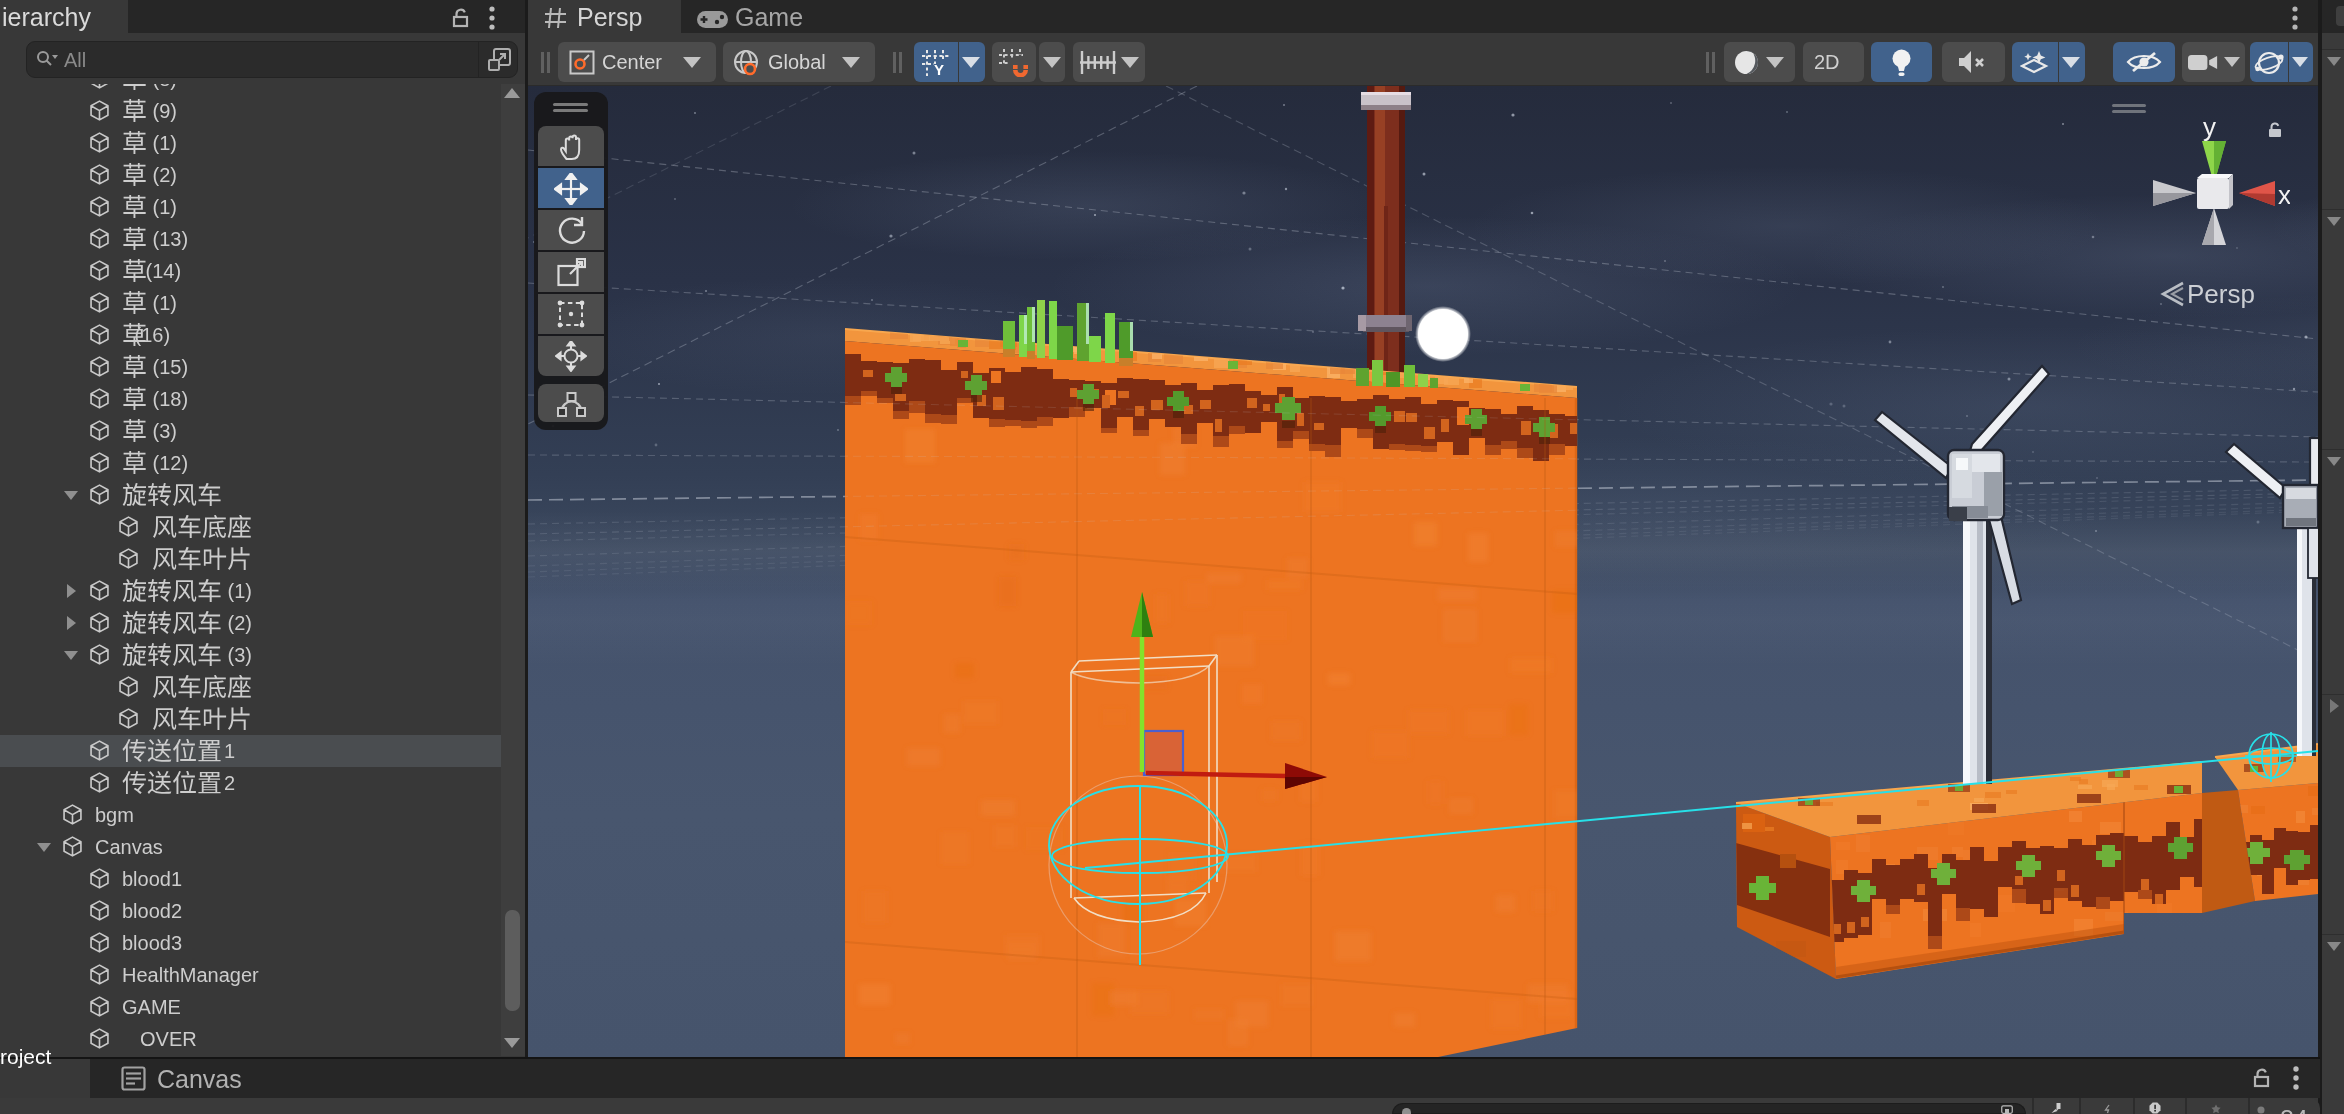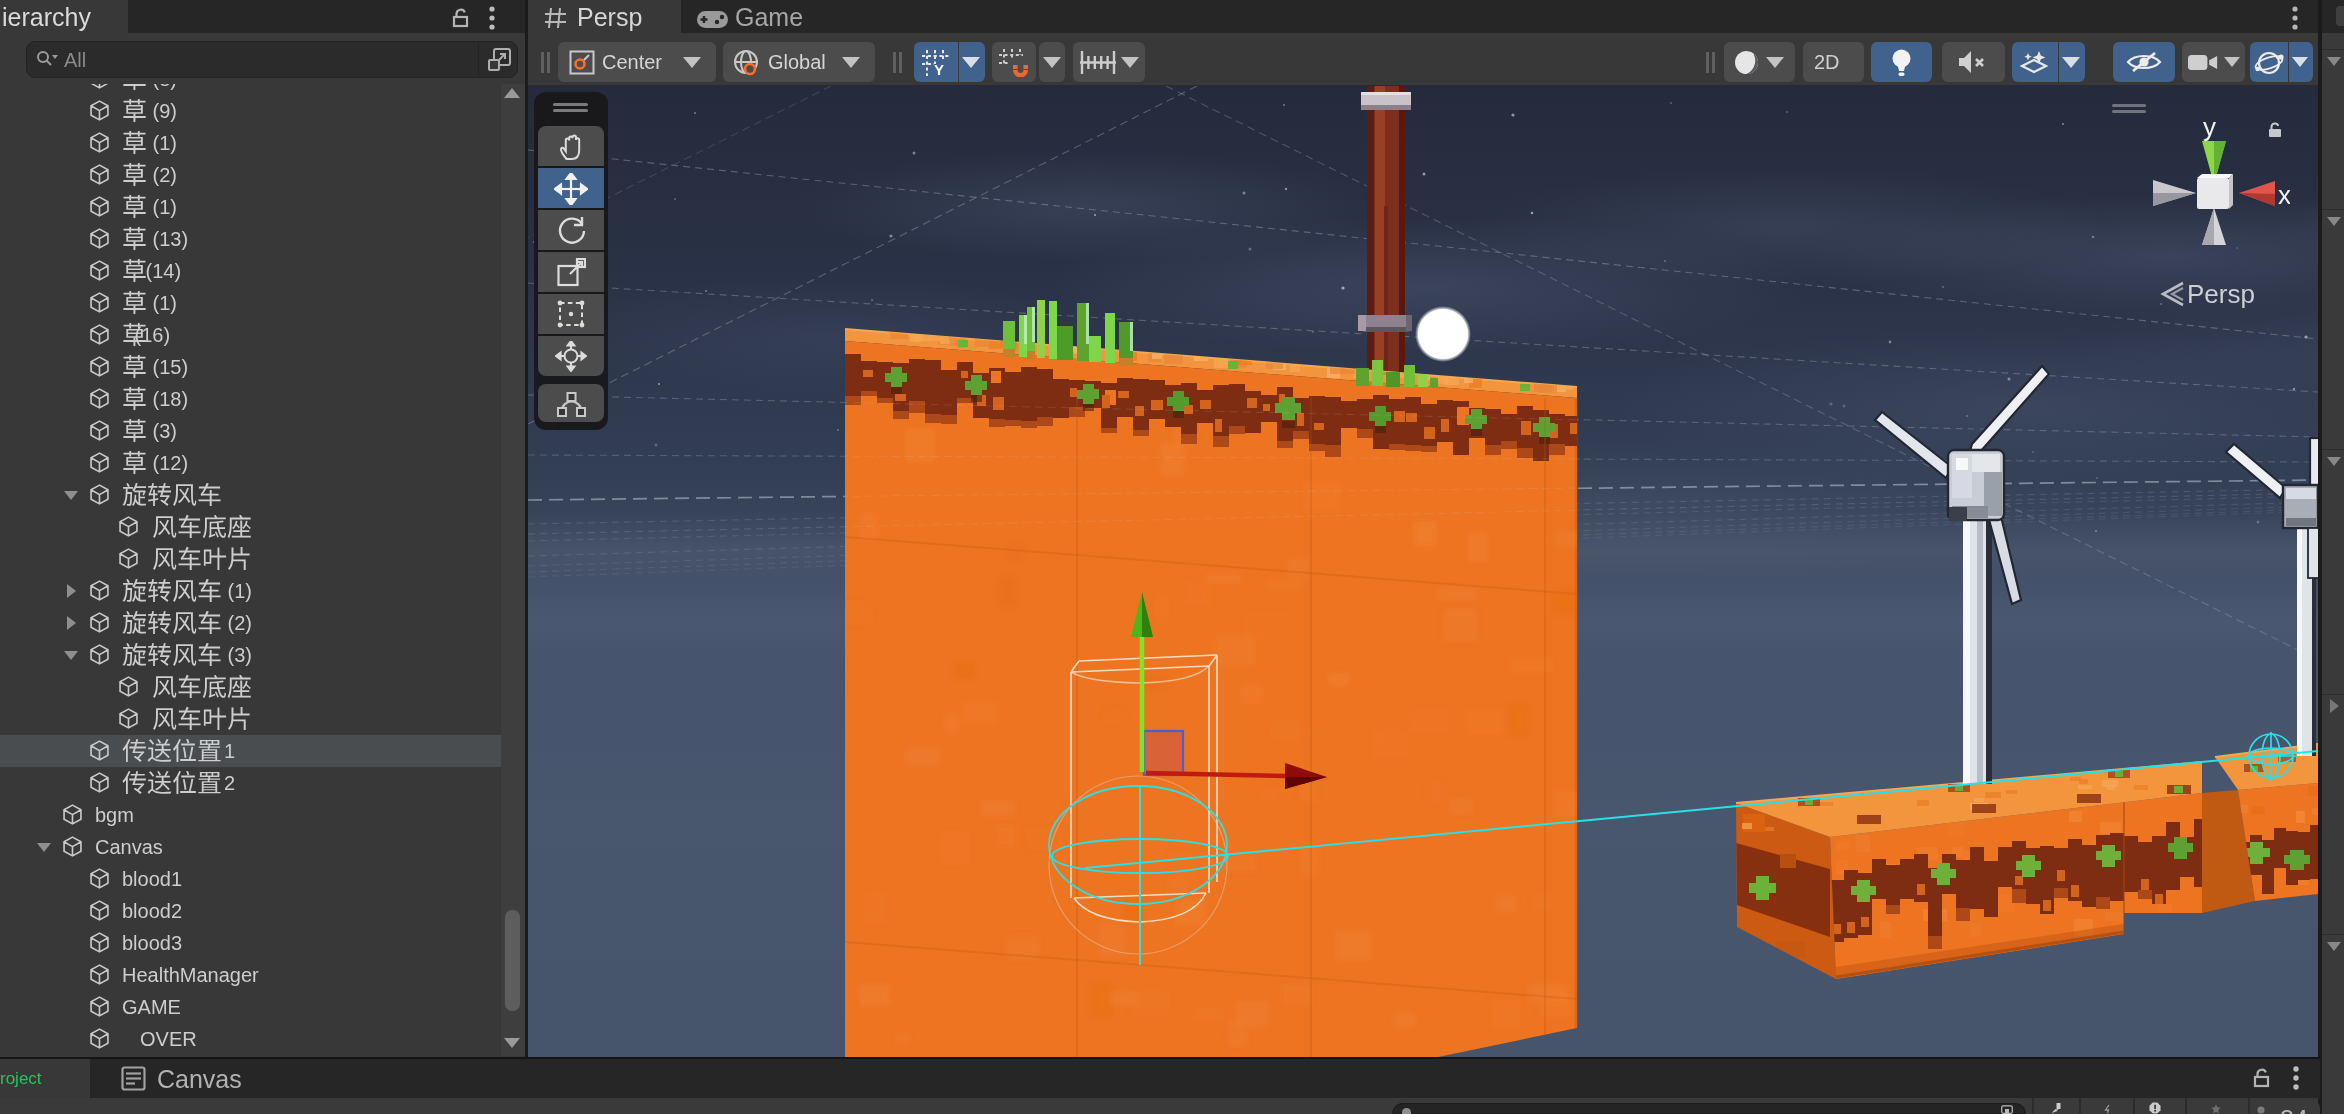--- a/index.html
+++ b/index.html
@@ -1254,21 +1254,21 @@
 <div style="position:absolute;left:2330px;top:699px;width:0;height:0;border-top:7px solid transparent;border-bottom:7px solid transparent;border-left:9px solid #777777"></div>
 <div style="position:absolute;left:2327px;top:942px;width:0;height:0;border-left:7px solid transparent;border-right:7px solid transparent;border-top:9px solid #888888"></div>
 <div class="abs" style="left:2322px;top:49px;width:22px;height:1px;background:#2e2e2e"></div>
 <div class="abs" style="left:2322px;top:209px;width:22px;height:1px;background:#2e2e2e"></div>
 <div class="abs" style="left:2322px;top:449px;width:22px;height:1px;background:#2e2e2e"></div>
 <div class="abs" style="left:2322px;top:694px;width:22px;height:1px;background:#2e2e2e"></div>
 <div class="abs" style="left:2322px;top:934px;width:22px;height:1px;background:#2e2e2e"></div>
 <div class="abs" style="left:0;top:1057px;width:2320px;height:2px;background:#141414"></div>
 <div class="abs" style="left:0;top:1059px;width:2320px;height:39px;background:#262626"></div>
 <div class="abs" style="left:0;top:1059px;width:90px;height:39px;background:#383838"></div>
-<div class="txt" style="left:0;top:1063px;font-size:17px;color:#22c55e">roject</div>
+<div class="txt" style="left:0;top:1041px;font-size:21px;color:#ffffff">roject</div>
 <svg class="abs" style="left:121px;top:1066px" width="25" height="25" viewBox="0 0 25 25">
 <rect x="1.5" y="1.5" width="22" height="22" rx="2" fill="none" stroke="#a2a2a2" stroke-width="2.2"></rect>
 <line x1="5" y1="7.5" x2="20" y2="7.5" stroke="#a2a2a2" stroke-width="2.2"></line>
 <line x1="5" y1="12.5" x2="20" y2="12.5" stroke="#a2a2a2" stroke-width="2.2"></line>
 <line x1="5" y1="17.5" x2="14" y2="17.5" stroke="#a2a2a2" stroke-width="2.2"></line>
   </svg>
 <div class="txt" style="left:157px;top:1063px;font-size:25px;color:#b2b2b2">Canvas</div>
 <svg class="abs" style="left:2252px;top:1066px" width="20" height="24" viewBox="0 0 20 24">
 <rect x="3" y="11" width="13" height="9" fill="none" stroke="#b4b4b4" stroke-width="2.2"></rect>
 <path d="M5.5 11 V8 a4.3 4.3 0 0 1 8.3-1.6" fill="none" stroke="#b4b4b4" stroke-width="2.2"></path>

